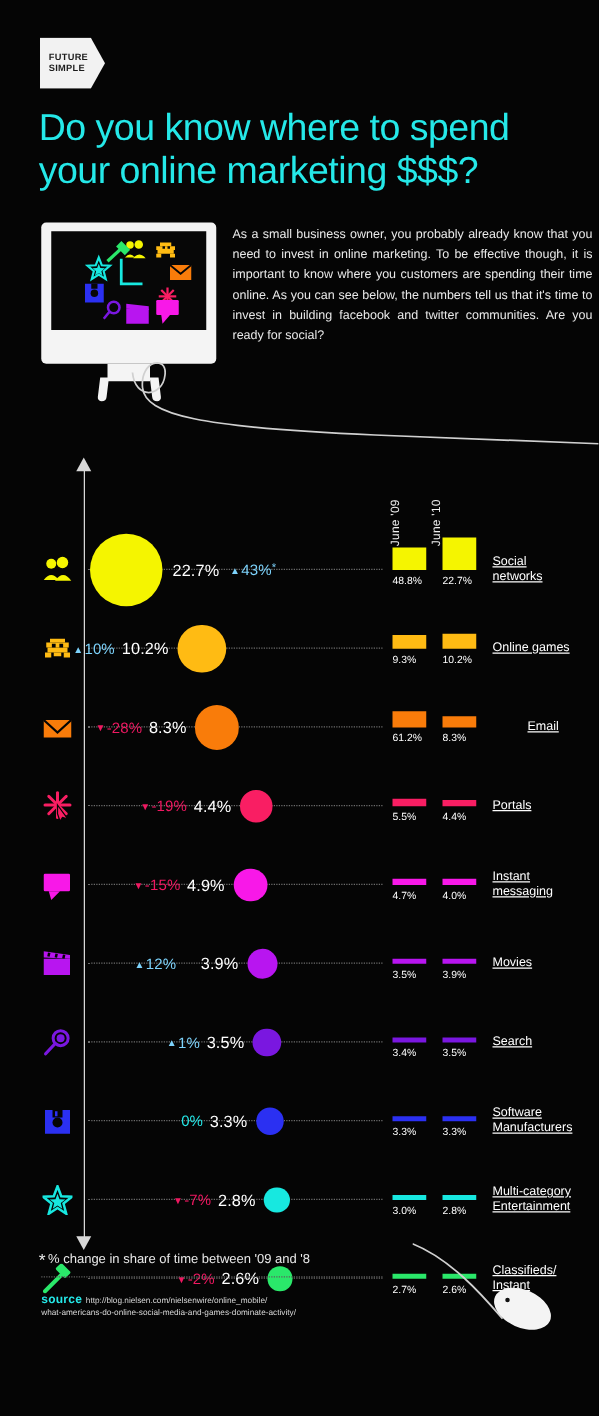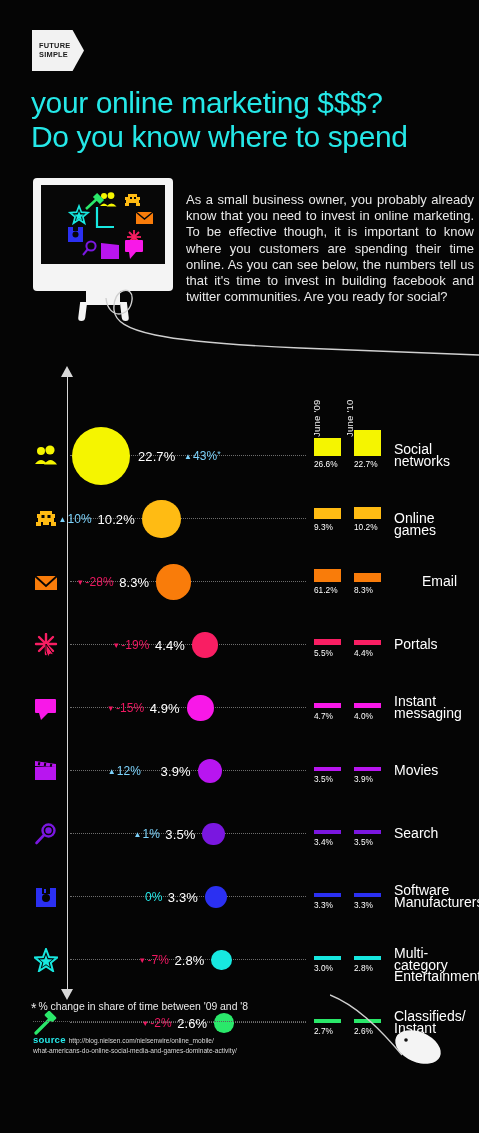--- a/index.html
+++ b/index.html
@@ -46,21 +46,21 @@
   }
   .mon-legL,.mon-legR{
     position:absolute;top:124px;width:7px;height:19px;background:#f4f4f4;
   }
   .mon-legL{left:46px;border-radius:0 0 4px 4px;transform:skewX(-7deg);}
   .mon-legR{left:88px;border-radius:0 0 4px 4px;transform:skewX(7deg);}
 
   
   .intro{
     position:absolute;left:186px;top:180px;width:288px;
-    font-size:13px;line-height:16.2px;color:#e9e9e9;text-align:justify;margin-top:12px;
+    font-size:10px;line-height:16.2px;color:#e9e9e9;text-align:justify;
   }
 
   
   .cable{position:absolute;left:0;top:280px;width:479px;height:110px;pointer-events:none;}
   .cable2{position:absolute;left:330px;top:985px;width:149px;height:95px;pointer-events:none;}
 
   
   .chart{position:absolute;left:0;top:368px;width:400px;height:640px;}
   .axis{
     position:absolute;left:67px;top:0;width:1.4px;height:630px;background:#d8d8d8;
@@ -109,22 +109,23 @@
 
   .bars{position:absolute;left:314px;top:0;width:165px;height:0;}
   .bar-col{position:absolute;width:27px;}
   .bar-col.c1{left:0;}
   .bar-col.c2{left:40px;}
   .bar-rect{position:absolute;bottom:0;width:27px;}
   .bar-val{
     position:absolute;top:3px;font-size:8.3px;color:#ffffff;white-space:nowrap;
   }
   .bar-label{
-    position:absolute;left:80px;font-size:14px;line-height:11.5px;color:#ffffff;
+    position:absolute;left:80px;font-size:10px;line-height:11.5px;color:#ffffff;
     white-space:pre-line;
+    text-decoration:underline;
   }
 
   
   .footnote{
     position:absolute;left:31px;top:1000px;width:300px;
     font-size:10.4px;color:#e9e9e9;
   }
   .footnote .ast{font-size:14px;vertical-align:-3px;margin-right:2px;}
   .foot-rule{
     position:absolute;left:33px;top:1021px;width:273px;height:0;
@@ -145,22 +146,22 @@
 <body>
 
 <div class="stage">
 
   <div class="logo">
     <span>FUTURE</span>
     <span>SIMPLE</span>
   </div>
 
   <div class="headline">
+    <div>Do you know where to spend</div>
     <div>your online marketing $$$?</div>
-    <div>Do you know where to spend</div>
   </div>
 
   <div class="monitor">
     <div class="mon-body">
       <div class="mon-screen">
         <svg width="124" height="79" viewBox="0 0 124 79">
           <polyline points="56,22 56,42 73,42" fill="none" stroke="#17e8e0" stroke-width="2.2"></polyline>
 
           <g transform="translate(60,8)" fill="#f5f500">
             <circle cx="3" cy="3" r="3"></circle>
@@ -253,21 +254,21 @@
               <path d="M1 20 q6 -8 12 0 z" fill="#f5f500"></path>
               <path d="M10 20.5 q6.5 -9 13 0 z" fill="#f5f500"></path>
             </svg>
           </div>
           <div class="bubble" style="left: 72px; top: -29px; width: 58px; height: 58px; background: rgb(245, 245, 0);"></div>
           <div class="pctmain" style="left: 138px; transform: translate(0px, -50%);">22.7%</div>
           <div class="delta up" style="left: 184px; transform: translate(0px, -50%);"><span class="tri">▲</span>43%<span class="star-sup">*</span></div>
           <div class="bars">
             <div class="bar-col c1">
               <div class="bar-rect" style="height: 18.0969px; background: rgb(245, 245, 0); top: -18.0969px;"></div>
-              <div class="bar-val">26.6%</div>
+              <div class="bar-val">48.8%</div>
             </div>
             <div class="bar-col c2">
               <div class="bar-rect" style="height: 26px; background: rgb(245, 245, 0); top: -26px;"></div>
               <div class="bar-val">22.7%</div>
             </div>
             <div class="bar-label" style="top: -12px;">Social
 networks</div>
           </div>
         </div>
         <div class="row" style="top: 151px;">

